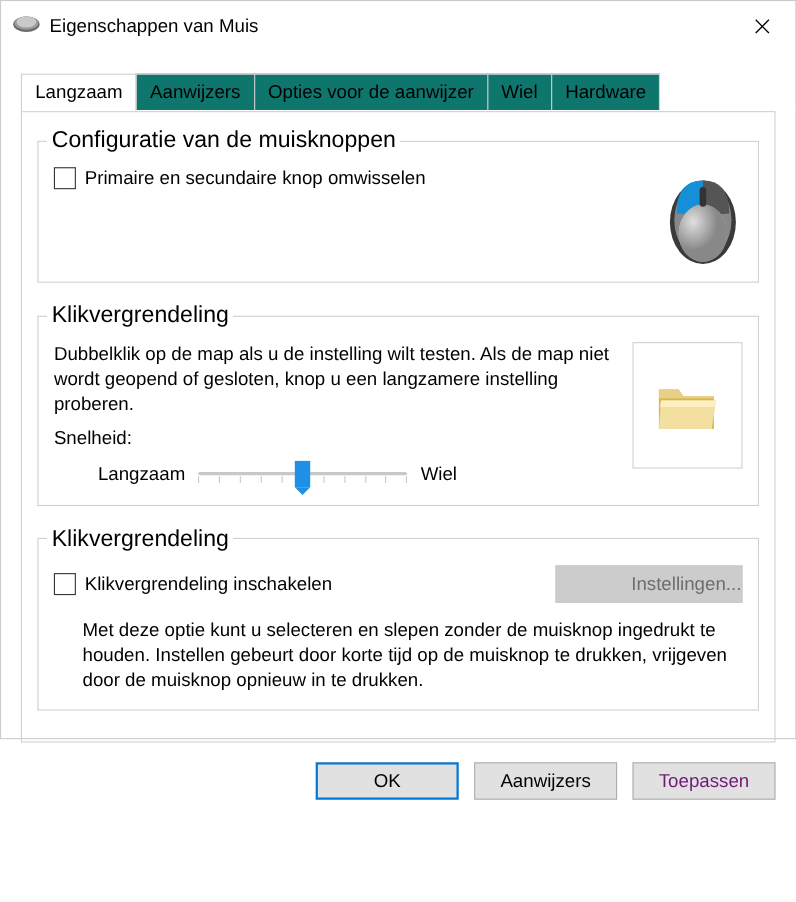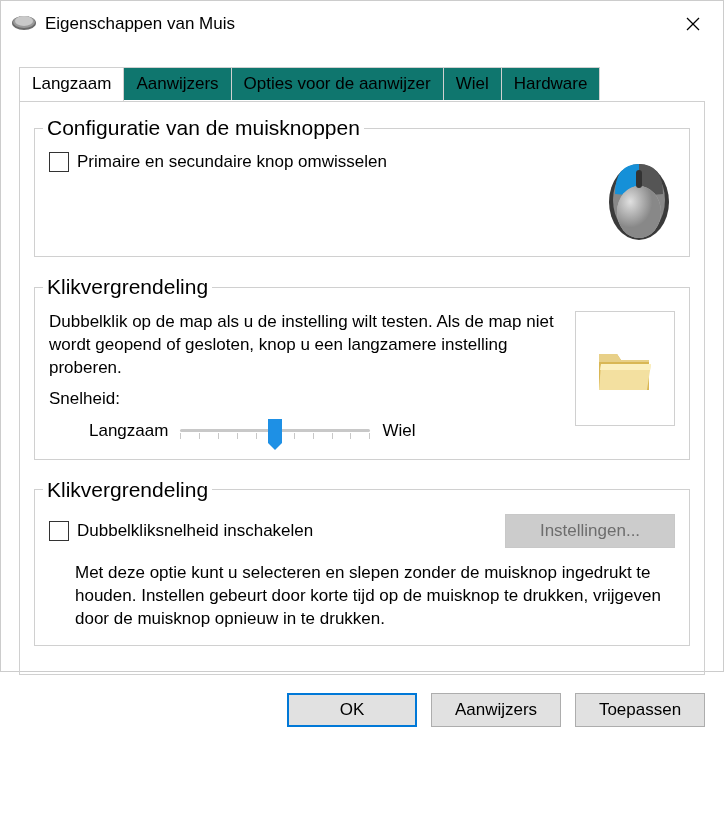--- a/index.html
+++ b/index.html
@@ -160,21 +160,21 @@
       gap: 20px;
       align-items: center;
       justify-content: space-between;
     }
     .settings-btn {
       width: 170px; height: 34px;
       border: 1px solid #c8c8c8;
       background: #ccc;
       color: #6d6d6d;
       font-size: 17px;
-      text-align: center;
+      text-align: right;
       line-height: 32px;
     }
     .group3-desc { margin-top: 14px; margin-left: 26px; }
     .button-bar {
       display: flex;
       justify-content: flex-end;
       gap: 14px;
       padding: 0 18px 18px 0;
     }
     .btn {
@@ -185,21 +185,21 @@
       cursor: pointer;
       text-align: center;
       line-height: 32px;
     }
     .btn.primary {
       border: 2px solid #0078d7;
       background: #e1e1e1;
       line-height: 30px;
     }
     .btn.disabled {
-      color: #000000;
+      color: #701a75;
       cursor: default;
     }
   </style>
 </head>
 <body>
 
 <div class="window">
 
   <div class="titlebar">
     <span class="title-icon">
@@ -296,21 +296,21 @@
           </svg>
         </div>
       </div>
     </fieldset>
 
     <fieldset>
       <legend>Klikvergrendeling</legend>
       <div class="group3-top">
         <div class="checkbox-row" style="margin-bottom:0">
           <div class="checkbox"></div>
-          <span class="cb-label">Dubbelkliksnelheid inschakelen</span>
+          <span class="cb-label">Klikvergrendeling inschakelen</span>
         </div>
         <div class="settings-btn">Instellingen...</div>
       </div>
       <div class="desc group3-desc">Met deze optie kunt u selecteren en slepen zonder de muisknop ingedrukt te houden. Instellen gebeurt door korte tijd op de muisknop te drukken, vrijgeven door de muisknop opnieuw in te drukken.</div>
     </fieldset>
 
   </div>
 
   <div class="button-bar">
     <div class="btn primary">OK</div>

